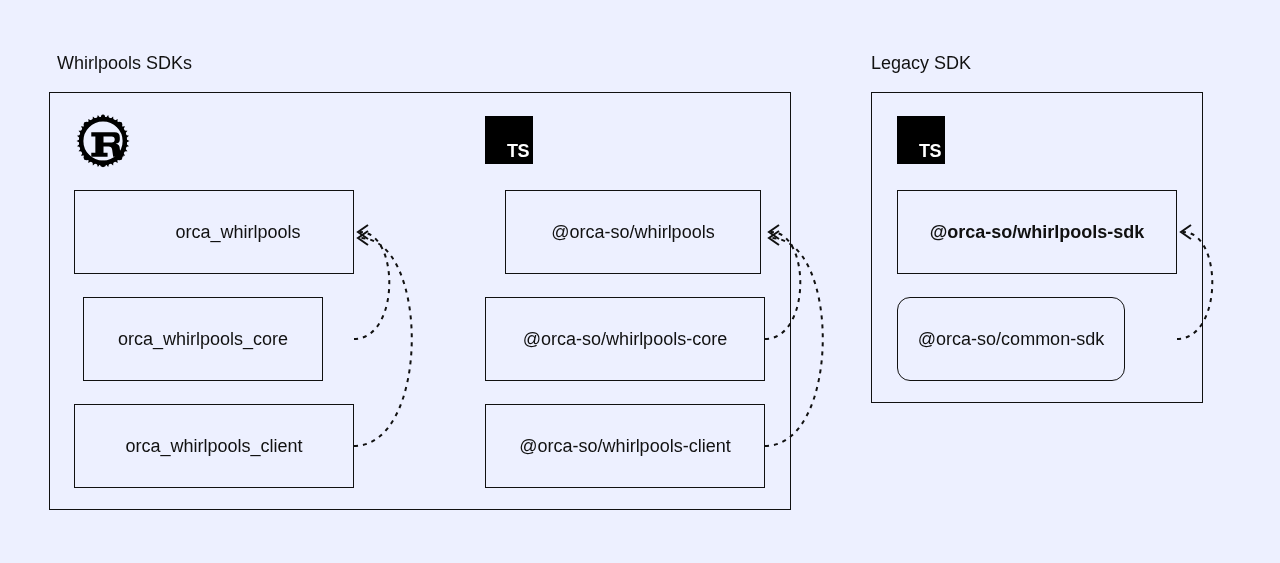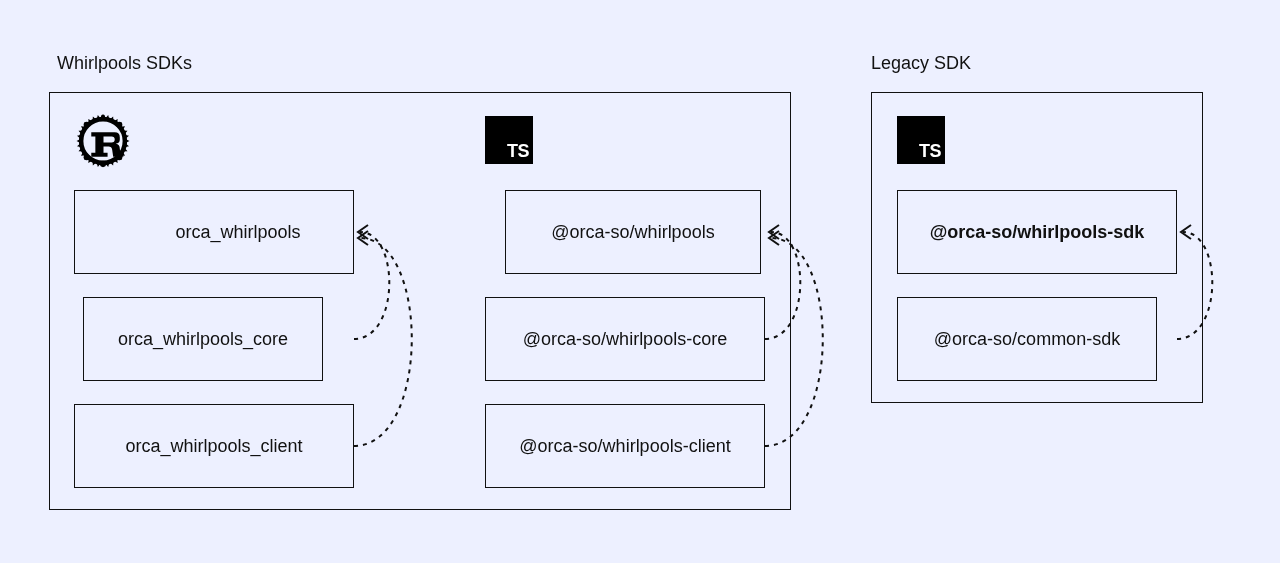--- a/index.html
+++ b/index.html
@@ -152,21 +152,21 @@
 
   <div class="pkg-box" style="left:74px; top:190px; width:280px;padding-left:48px;">orca_whirlpools</div>
   <div class="pkg-box" style="left:74px; top:297px; width:240px;margin-left:9px;">orca_whirlpools_core</div>
   <div class="pkg-box" style="left:74px; top:404px; width:280px;">orca_whirlpools_client</div>
 
   <div class="pkg-box" style="left:485px; top:190px; width:256px;margin-left:20px;">@orca-so/whirlpools</div>
   <div class="pkg-box" style="left:485px; top:297px; width:280px;">@orca-so/whirlpools-core</div>
   <div class="pkg-box" style="left:485px; top:404px; width:280px;">@orca-so/whirlpools-client</div>
 
   <div class="pkg-box" style="left:897px; top:190px; width:280px;font-weight:bold;">@orca-so/whirlpools-sdk</div>
-  <div class="pkg-box" style="left:897px; top:297px; width:260px;">@orca-so/common-sdk</div>
+  <div class="pkg-box" style="left:897px; top:297px; width:228px;border-radius:13px;">@orca-so/common-sdk</div>
 
   <svg class="arrows">
 
     <path d="M 354 339 C 400 339, 400 232, 360 232"></path>
     <polyline class="arrowhead" points="368,225 358,232 368,239"></polyline>
 
     <path d="M 354 446 C 430 446, 430 238, 360 238"></path>
     <polyline class="arrowhead" points="368,231 358,238 368,245"></polyline>
 
     <path d="M 765 339 C 811 339, 811 232, 771 232"></path>

